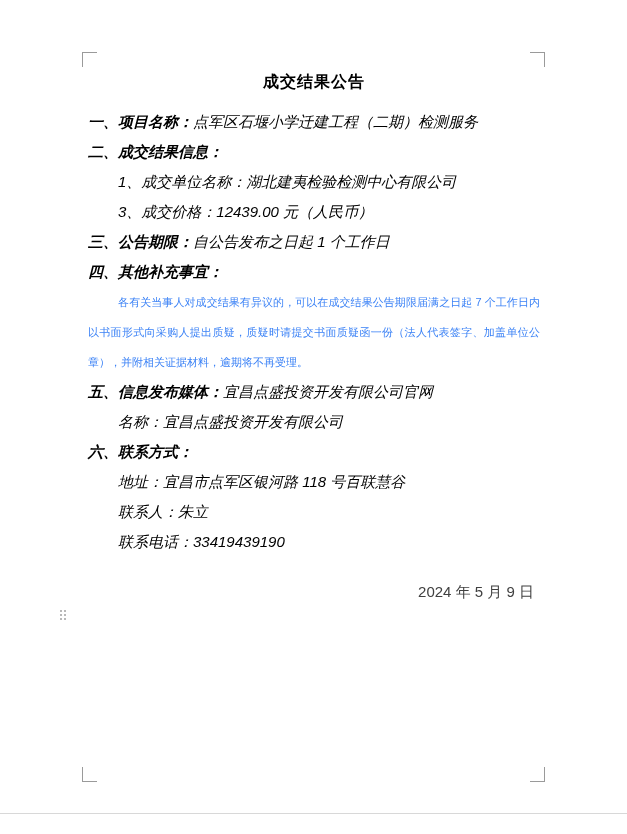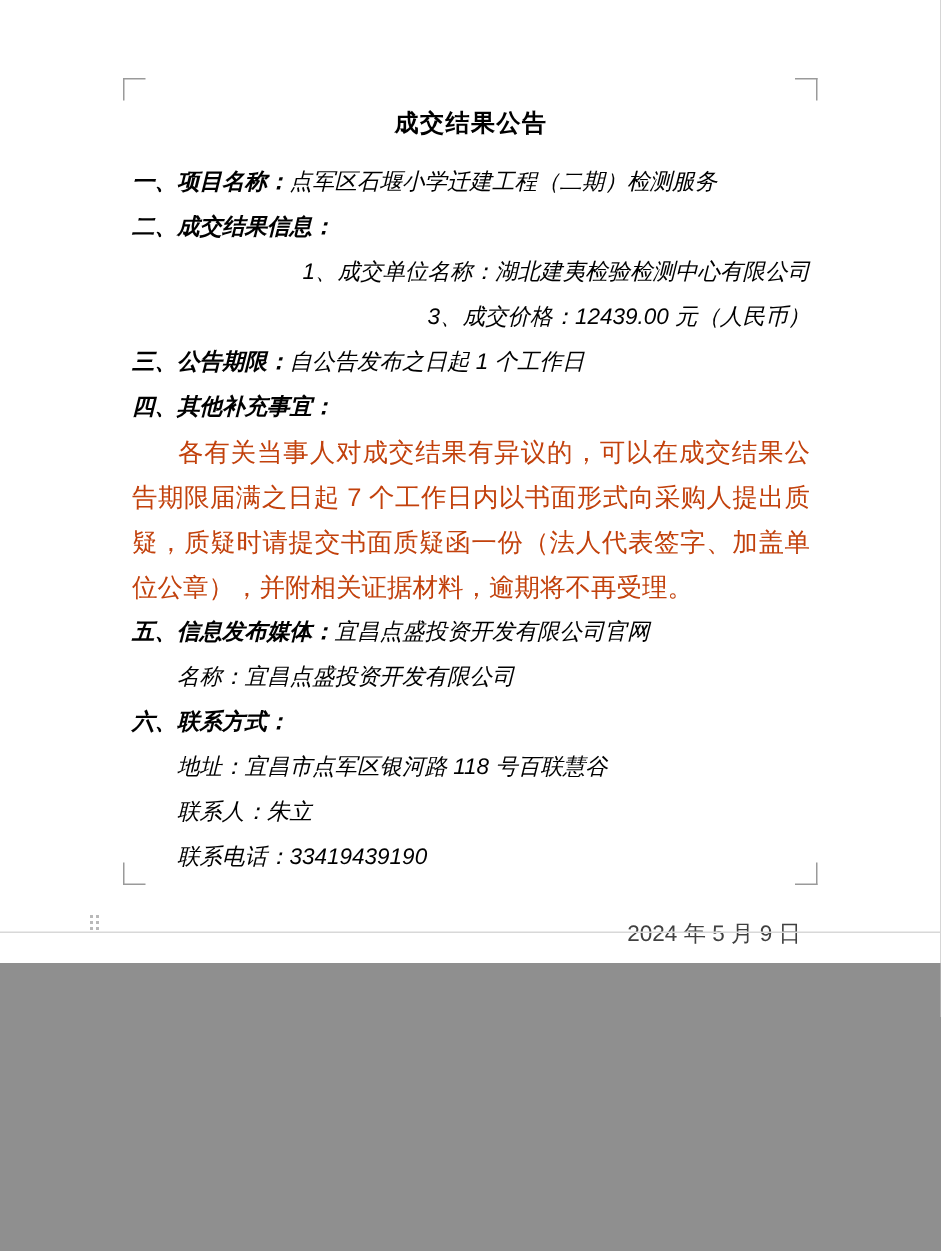--- a/index.html
+++ b/index.html
@@ -9,21 +9,21 @@
   }
   body {
     width: 627px;
     height: 834px;
     overflow: hidden;
     font-family: "Liberation Sans", sans-serif;
   }
   .page {
     position: relative;
     width: 627px;
-    height: 642px;
+    height: 834px;
     background: #ffffff;
     box-sizing: border-box;
   }
   
   .mark {
     position: absolute;
     width: 14px;
     height: 14px;
   }
   .mark.tl { left: 82px;  top: 52px;  border-left: 1px solid #9a9a9a; border-top: 1px solid #9a9a9a; }
@@ -46,25 +46,25 @@
     margin-bottom: 14px;
   }
   .line {
     font-size: 15px;
     color: #000;
     line-height: 30px;
     white-space: nowrap;
     font-style: italic;
   }
   .line.bold { font-weight: bold; }
-  .line.indent1 { padding-left: 30px; text-align: right; }
+  .line.indent1 { padding-left: 30px; }
   .line.indent2 { padding-left: 30px; }
   .para {
-    font-size: 17px;
-    color: #c2410c;
+    font-size: 11px;
+    color: #3b82f6;
     line-height: 30px;
     text-align: justify;
     text-justify: inter-ideograph;
   }
   .para .first { display: inline-block; width: 30px; }
   .kv { font-weight: bold; }
   .val { font-weight: normal; }
   .date-line {
     margin-top: 26px;
     font-size: 15px;

